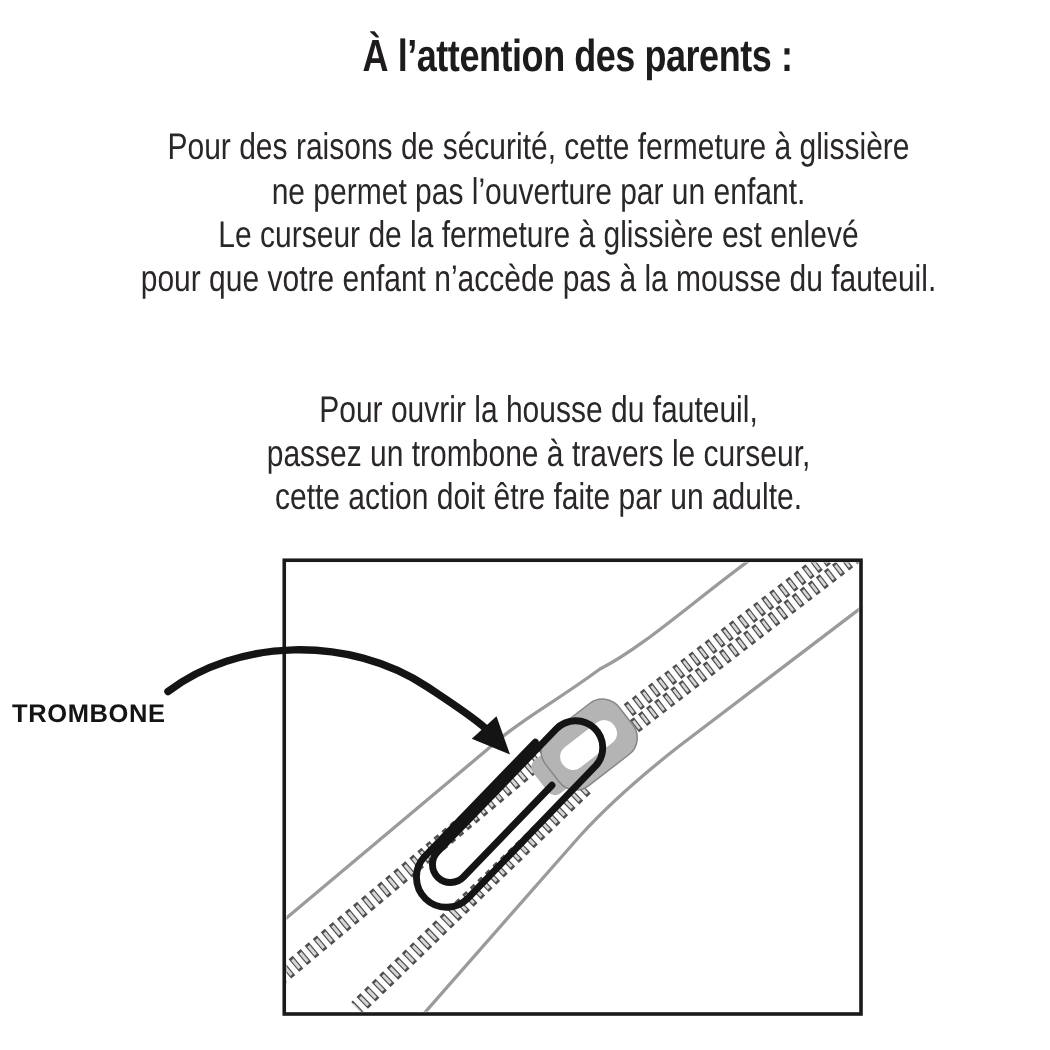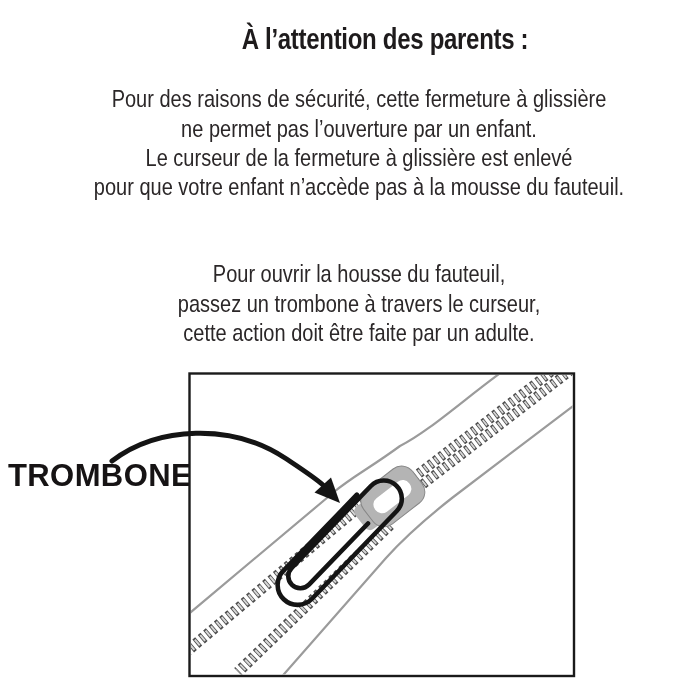--- a/index.html
+++ b/index.html
@@ -13,21 +13,21 @@
     transform:scaleY(1.25);transform-origin:top center;color:#1e1b1c;
   }
   .para{
     position:absolute;left:9px;width:700px;text-align:center;
     font-size:20px;line-height:23.5px;
     transform:scaleY(1.24);transform-origin:top center;
   }
   #intro{top:85px;}
   #instructions{top:260px;}
   .figure-label{
-    position:absolute;left:8px;top:461px;font-size:31px;font-weight:bold;
+    position:absolute;left:8px;top:461px;font-size:17px;font-weight:bold;
     letter-spacing:0.4px;color:#161314;line-height:29px;
   }
   #figure-svg{position:absolute;left:0;top:0;width:700px;height:700px;}
 </style>
 </head>
 <body>
 
 <div class="title">À l’attention des parents :</div>
 
 <div class="para" id="intro">

